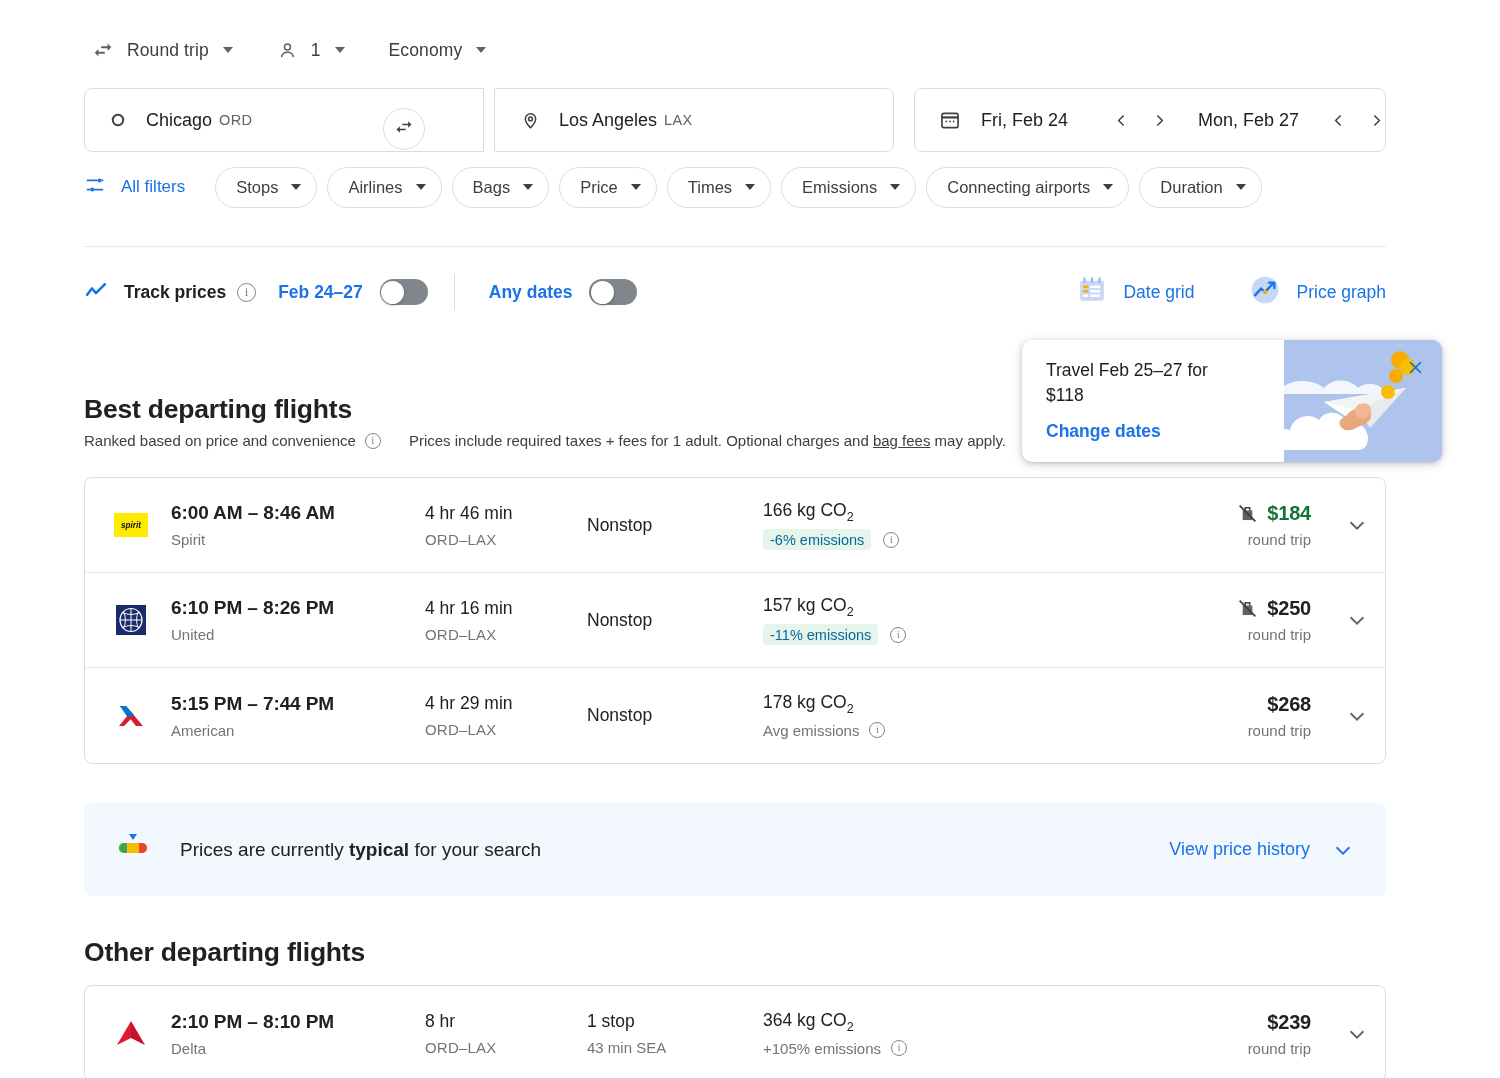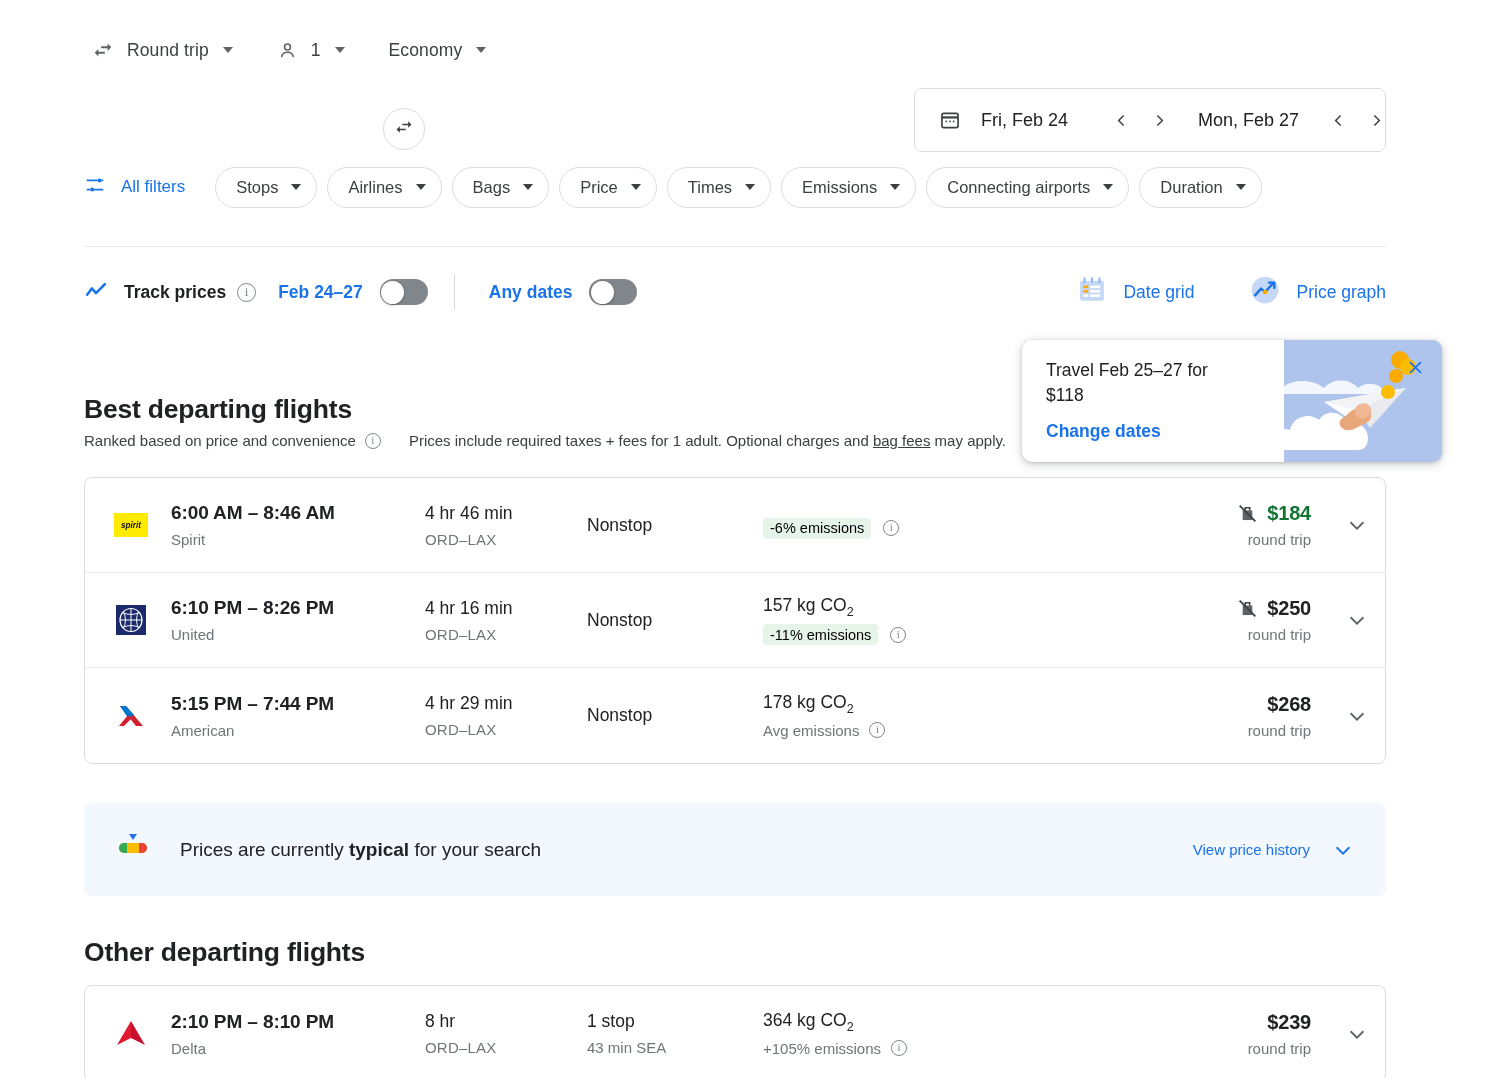--- a/index.html
+++ b/index.html
@@ -90,36 +90,36 @@
   .col-dur { width: 162px; }
   .col-dur .d1 { font-size: 17.5px; color: #202124; }
   .col-dur .d2 { font-size: 15px; color: #70757a; margin-top: 7px; letter-spacing: .2px; }
   .col-stops { width: 176px; }
   .col-stops .s1 { font-size: 17.5px; color: #202124; }
   .col-stops .s2 { font-size: 15px; color: #70757a; margin-top: 7px; }
   .col-co2 { width: 300px; }
   .col-co2 .c1 { font-size: 17.5px; color: #202124; }
   .col-co2 .c1 sub { font-size: 12.5px; }
   .co2row { display: flex; align-items: center; margin-top: 6px; }
-  .badge { font-size: 14.5px; color: #000000; background: #e6f4ea; border-radius: 4px; padding: 2.5px 7px; font-weight: 500;}
+  .badge { font-size: 14.5px; color: #0369a1; background: #e6f4ea; border-radius: 4px; padding: 2.5px 7px; font-weight: 500;}
   .plaintxt { font-size: 15px; color: #70757a; }
   .col-price { flex: 1; display: flex; flex-direction: column; align-items: flex-end; padding-right: 18px; }
   .priceline { display: flex; align-items: center; }
   .price { font-size: 20px; font-weight: 700; color: #202124; letter-spacing: -.2px; }
   .price.green { color: #137333; }
   .rt { font-size: 15px; color: #70757a; margin-top: 6px; }
   .chev { width: 56px; display: flex; align-items: center; justify-content: center; color: #5f6368; }
 
   
   .insight { position: absolute; left: 84px; top: 803px; width: 1302px; height: 93px;
              background: #e8f0fe80; border-radius: 8px; display: flex; align-items: center;
              padding: 0 32px 0 32px; }
   .insight .itxt { font-size: 19px; color: #202124; margin-left: 30px; }
   .insight .itxt b { font-weight: 700; }
-  .insight .ilink { margin-left: auto; font-size: 15px; color: #1a73e8; font-weight: 500; cursor: pointer; }
+  .insight .ilink { margin-left: auto; font-size: 18px; color: #1a73e8; font-weight: 500; cursor: pointer; }
   .insight .ichev { margin-left: 22px; color: #1a73e8; display: flex; align-items: center; cursor: pointer; }
 
   
   .popup { position: absolute; left: 1022px; top: 340px; width: 420px; height: 122px;
            background: #fff; border-radius: 10px; box-shadow: 0 2px 10px rgba(60,64,67,.28), 0 1px 3px rgba(60,64,67,.16);
            overflow: hidden; z-index: 20; }
   .popup .ptail { position: absolute; left: 77px; top: -11px; width: 22px; height: 12px;
                   background: #fff; clip-path: polygon(50% 0, 100% 100%, 0 100%); }
   .popup .ptext { position: absolute; left: 24px; top: 18px; width: 240px; }
   .popup .pt1 { font-size: 17.5px; color: #202124; line-height: 1.45; }
@@ -154,20 +154,41 @@
       </span>
       <span class="lbl">1</span>
       <span class="caret"></span>
     </div>
     <div class="opt" style="margin-left:28px">
       <span class="lbl">Economy</span>
       <span class="caret"></span>
     </div>
   </div>
 
+  <div class="searchrow">
+    <div class="field field-origin">
+      <span class="fico">
+        <svg width="18" height="18" viewBox="0 0 24 24" fill="none" stroke="#3c4043" stroke-width="2.6">
+            <circle cx="12" cy="12" r="7"></circle>
+          </svg>
+      </span>
+      <span class="txt">Chicago</span>
+      <span class="code">ORD</span>
+    </div>
+    <div class="field field-dest">
+      <span class="fico">
+        <svg width="19" height="19" viewBox="0 0 24 24" fill="none" stroke="#3c4043" stroke-width="1.9">
+            <path d="M12 21s6.5-6.2 6.5-11A6.5 6.5 0 1 0 5.5 10c0 4.8 6.5 11 6.5 11z"></path>
+            <circle cx="12" cy="10" r="2.4"></circle>
+          </svg>
+      </span>
+      <span class="txt">Los Angeles</span>
+      <span class="code">LAX</span>
+    </div>
+  </div>
   <div class="swapbtn">
     <span>
       <svg width="20" height="20" viewBox="0 0 24 24" fill="#3c4043">
           <path d="M6.99 11L3 15l3.99 4v-3H14v-2H6.99v-3zM21 9l-3.99-4v3H10v2h7.01v3L21 9z"></path>
         </svg>
     </span>
   </div>
 
   <div class="datefield">
     <span class="fico" style="margin-left:24px;margin-right:20px;display:flex">
@@ -332,20 +353,21 @@
         <div class="t2">Spirit</div>
       </div>
       <div class="col-dur">
         <div class="d1">4 hr 46 min</div>
         <div class="d2">ORD–LAX</div>
       </div>
       <div class="col-stops">
         <div class="s1">Nonstop</div>
       </div>
       <div class="col-co2">
+        <div class="c1"><span>166 kg CO</span><sub>2</sub></div>
         <div class="co2row">
           <span class="badge">-6% emissions</span>
           <span class="infoi sm" style="margin-left:12px">i</span>
         </div>
       </div>
       <div class="col-price">
         <div class="priceline">
           <span style="margin-right:9px;display:flex">
             <svg width="21" height="21" viewBox="0 0 24 24" fill="none" stroke="#3c4043" stroke-width="1.8">
                 <path d="M6.5 8.5h11v11h-11z" fill="#5f6368" stroke="none"></path>

